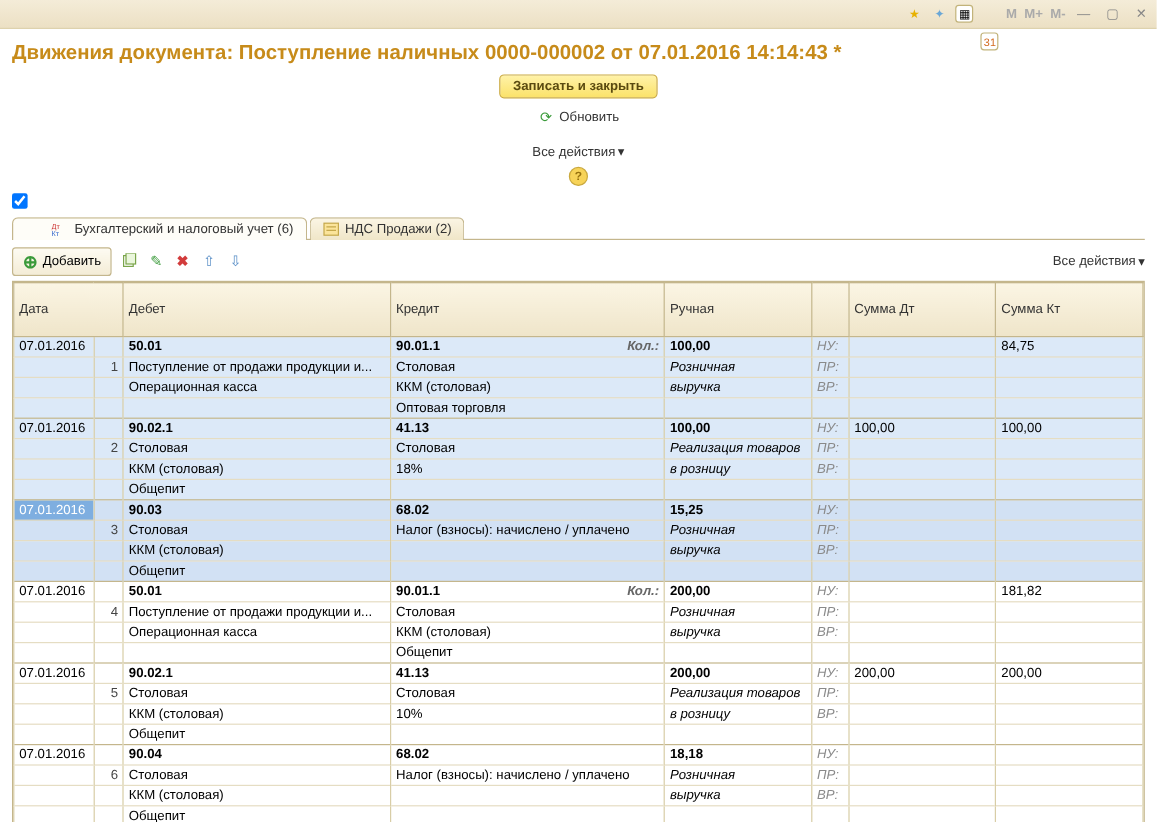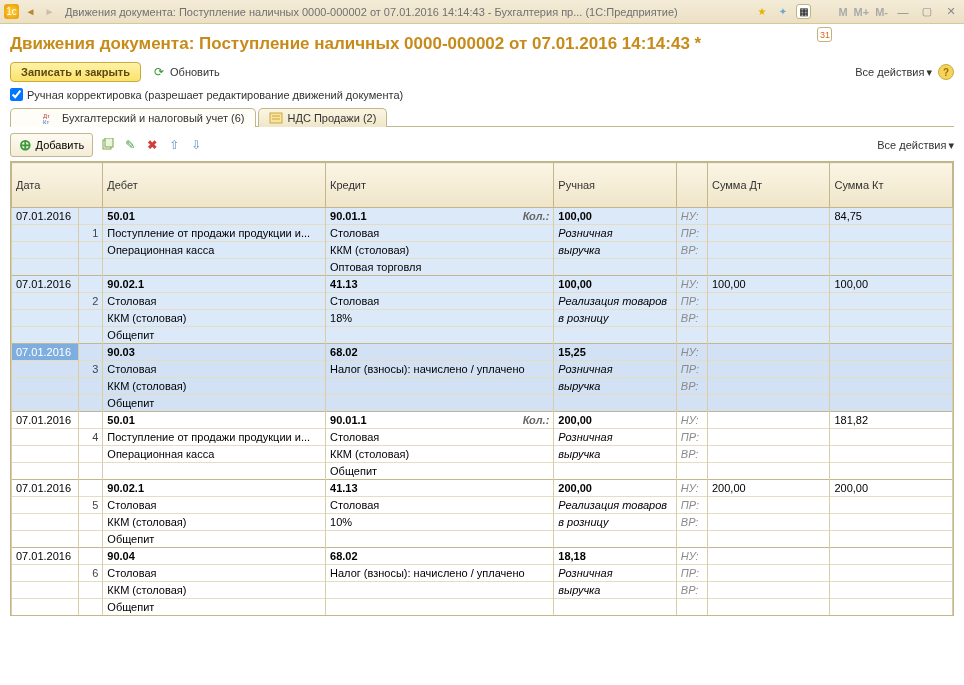--- a/index.html
+++ b/index.html
@@ -6,21 +6,21 @@
 body { font-family: Arial, sans-serif; font-size: 11px; background: #fff; width: 964px; height: 685px; overflow: hidden; }
 .titlebar { height: 24px; background: linear-gradient(#f4ecd8,#ece0c4); display: flex; align-items: center; padding: 0 4px; border-bottom: 1px solid #d6c89a; }
 .titlebar .tb-left { display: flex; align-items: center; gap: 4px; }
 .titlebar .tb-right { margin-left: auto; display: flex; align-items: center; gap: 6px; }
 .tb-icon { width: 15px; height: 15px; border-radius: 3px; display: inline-flex; align-items: center; justify-content: center; font-size: 10px; }
 .tb-title { color: #707070; font-size: 11px; margin-left: 4px; }
 .win-btn { width: 18px; height: 15px; display: inline-flex; align-items: center; justify-content: center; color: #888; cursor: pointer; }
 
 .content { padding: 6px 10px 10px 10px; }
 .heading { color: #c78b1a; font-size: 17px; font-weight: bold; margin: 4px 0 8px 0; }
-.toolbar-row { display: flex; align-items: center; gap: 6px; margin-bottom: 6px; }
+.toolbar-row { display: flex; align-items: center; gap: 6px; margin-bottom: 6px; flex-direction: column; }
 .btn-yellow { background: linear-gradient(#fff2a8,#fbe26a); border: 1px solid #caa93e; border-radius: 4px; padding: 3px 10px; font-size: 11px; font-weight: bold; color: #5a4a10; cursor: pointer; }
 .btn-flat { display: inline-flex; align-items: center; gap: 4px; border: 1px solid transparent; padding: 2px 4px; cursor: pointer; color: #333; border-radius:3px; }
 .spacer { flex: 1; }
 .link-actions { color: #333; font-size: 11px; cursor: pointer; display: inline-flex; align-items: center; gap:2px; }
 .help-icn { width:16px; height:16px; border-radius:50%; background:#f7d358; border:1px solid #caa93e; display:inline-flex; align-items:center; justify-content:center; color:#97710e; font-weight:bold; font-size:10px; }
 
 .checkbox-row { display:flex; align-items:center; gap:4px; margin: 2px 0 6px 0; color:#333; }
 .checkbox-row input { margin:0; }
 
 .tabs { display:flex; align-items:flex-end; border-bottom:1px solid #c4b68c; margin-bottom:6px; gap:2px; }
@@ -47,26 +47,20 @@
 .kol { float:right; font-style:italic; color:#666; }
 tr.blue td { background:#d2e1f4; }
 tr.blue2 td { background:#dce9f8; }
 .subline td { border-top:1px solid #e5ddc3; }
 .footer-space { height:10px; }
 </style>
 </head>
 <body>
 
 <div class="titlebar">
-  <div class="tb-left">
-    <span class="tb-icon" style="background:radial-gradient(circle,#ffcf3a,#e69a00);color:#fff;">1c</span>
-    <span class="tb-icon" style="color:#b38a2e;">◄</span>
-    <span class="tb-icon" style="color:#c9c2a8;">►</span>
-    <span class="tb-title">Движения документа: Поступление наличных 0000-000002 от 07.01.2016 14:14:43 - Бухгалтерия пр...   (1С:Предприятие)</span>
-  </div>
   <div class="tb-right">
     <span class="tb-icon" style="color:#e7b100;">★</span>
     <span class="tb-icon" style="color:#6aa7d6;">✦</span>
     <span class="tb-icon" style="background:#fff;border:1px solid #c2b37a;">▦</span>
     <span class="tb-icon" style="background:#fff;border:1px solid #c2b37a;color:#d36a1e;font-size:9px;margin-top:46px;">31</span>
     <span style="color:#aaa;font-weight:bold;">M</span>
     <span style="color:#aaa;font-weight:bold;">M+</span>
     <span style="color:#aaa;font-weight:bold;">M-</span>
     <span class="win-btn">—</span>
     <span class="win-btn">▢</span>
@@ -86,21 +80,20 @@
     <span class="spacer"></span>
     <span class="link-actions">
       <span>Все действия</span>
       <span>▾</span>
     </span>
     <span class="help-icn">?</span>
   </div>
 
   <label class="checkbox-row">
     <input type="checkbox" checked="" style="">
-    <span>Ручная корректировка (разрешает редактирование движений документа)</span>
   </label>
 
   <div class="tabs">
     <div class="tab active">
       <span class="tab-icon"><svg width="14" height="12">
             <text x="0" y="6" font-size="6" fill="#cc3333">Дт</text>
             <text x="0" y="12" font-size="6" fill="#3366cc">Кт</text>
           </svg></span>
       <span>Бухгалтерский и налоговый учет (6)</span>
     </div>

